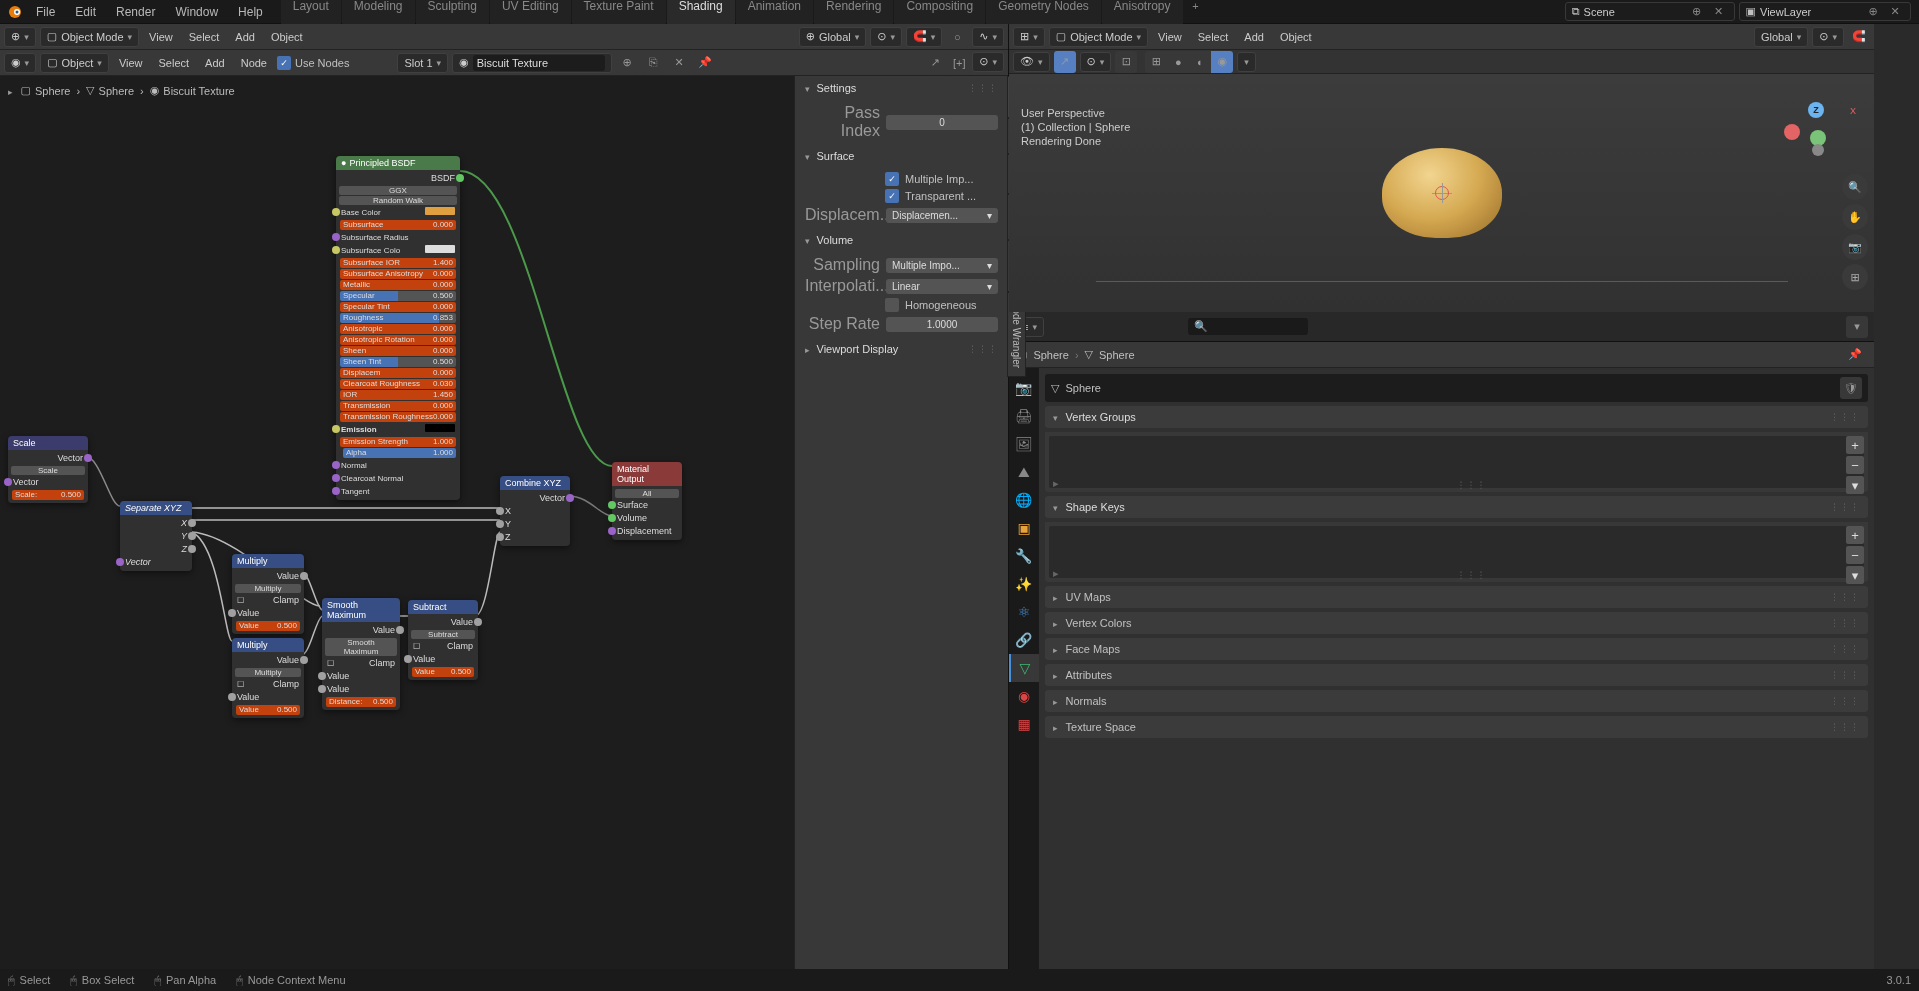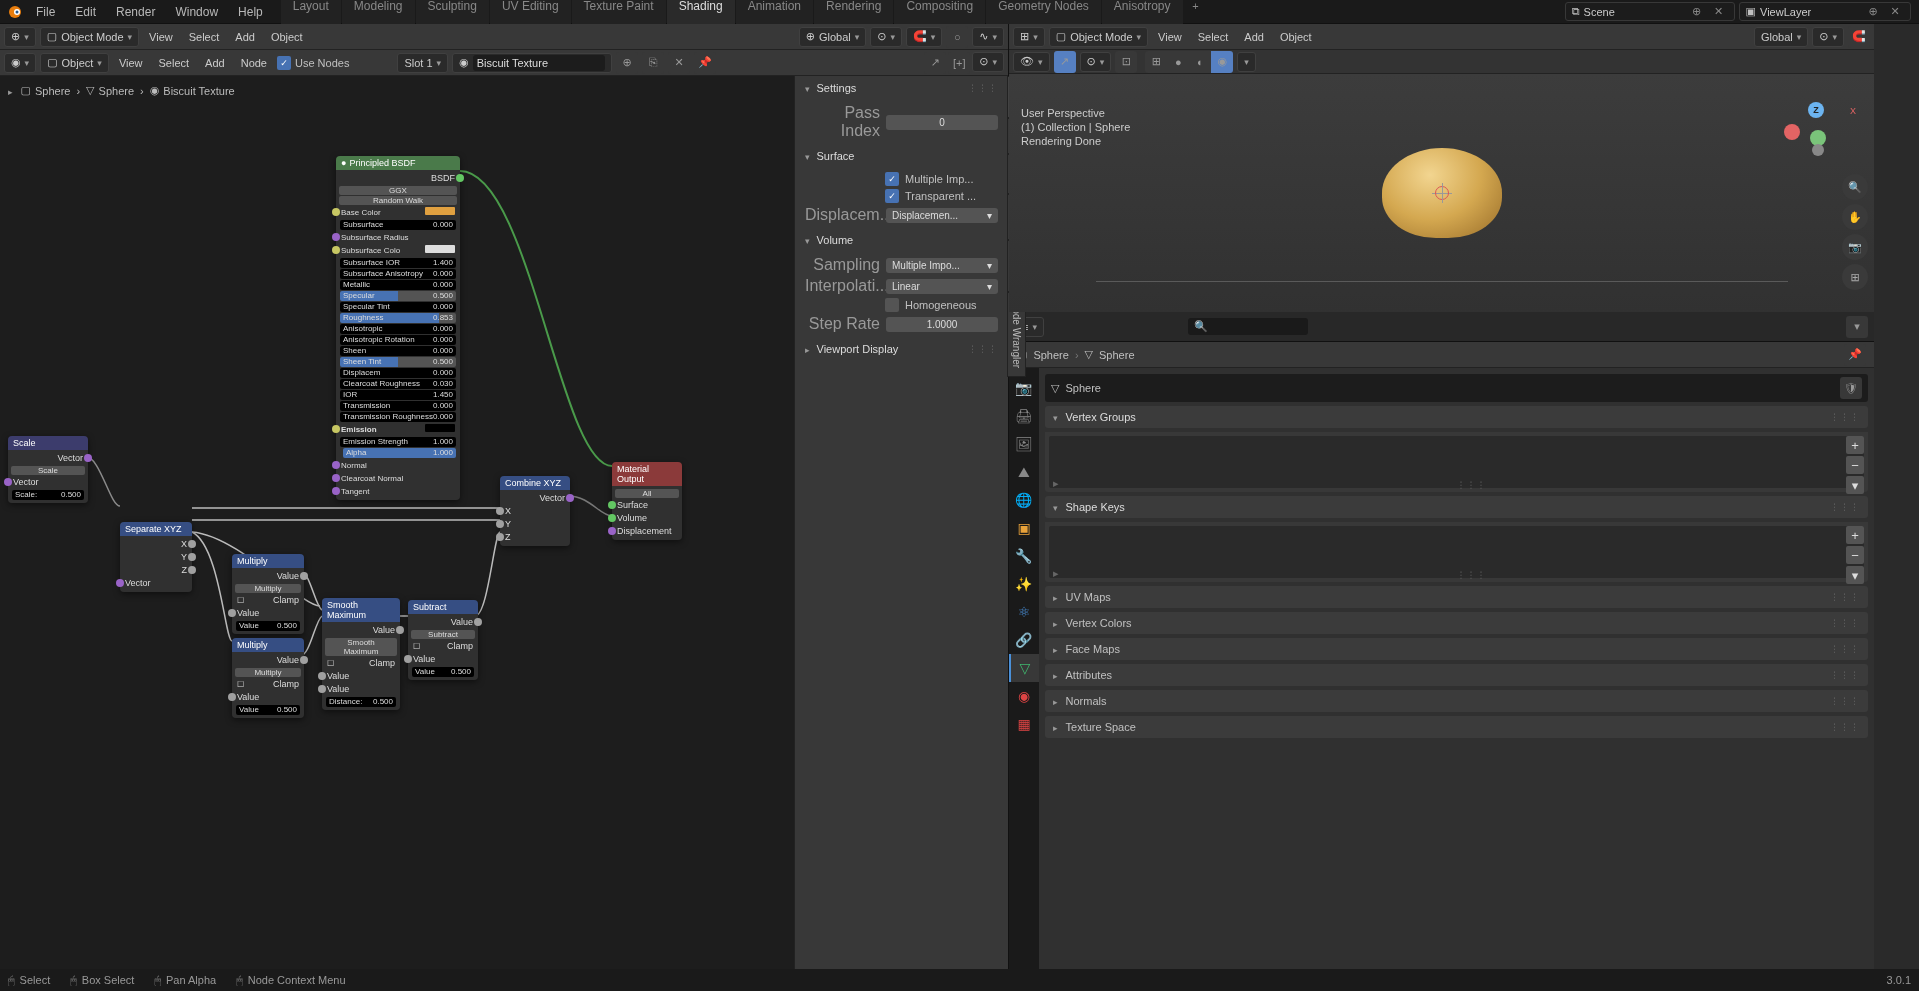--- a/index.html
+++ b/index.html
@@ -29,21 +29,21 @@
 .pill-btns .icon-btn:first-child { border-radius: 3px 0 0 3px; }
 .pill-btns .icon-btn:last-child { border-radius: 0 3px 3px 0; }
 .node-editor-area { flex:1; position: relative; background: #1d1d1d; overflow: hidden; }
 .breadcrumb { position:absolute; top:8px; left:8px; display:flex; align-items:center; gap:6px; color:#bbb; font-size:11px; }
 .crumb { display:flex; align-items:center; gap:4px; }
 
 .node { position: absolute; border-radius: 4px; box-shadow: 0 2px 6px rgba(0,0,0,.5); font-size: 9px; color:#ddd; }
 .node-header { padding: 2px 5px; border-radius: 4px 4px 0 0; color:#fff; font-size:9px; display:flex; align-items:center; gap:3px;}
 .node-body { background: #303030; border-radius: 0 0 4px 4px; padding: 2px 0; }
 .node-row { display:flex; justify-content: space-between; padding: 1px 5px; position:relative; line-height:11px; }
-.node-field { background:#000000; border-radius:2px; padding:0 3px; margin:1px 4px; display:flex; justify-content:space-between; font-size:8px; line-height:10px;}
+.node-field { background:#c2410c; border-radius:2px; padding:0 3px; margin:1px 4px; display:flex; justify-content:space-between; font-size:8px; line-height:10px;}
 .out-sock { position:absolute; right:-4px; width:8px; height:8px; border-radius:50%; top:2px; }
 .in-sock { position:absolute; left:-4px; width:8px; height:8px; border-radius:50%; top:2px; }
 .s-green{background:#63c763;} .s-yellow{background:#c7c763;} .s-grey{background:#a0a0a0;} .s-purple{background:#9963c7;}
 
 svg.wires { position:absolute; top:0; left:0; width:100%; height:100%; pointer-events:none; }
 .panel-title { padding: 6px 10px; color:#ddd; display:flex; align-items:center; gap:5px; font-size:11px; }
 .panel-body { padding: 4px 10px; display:flex; flex-direction:column; gap:3px; }
 .panel-row { display:flex; align-items:center; gap:6px; }
 .panel-row .lbl { width: 75px; text-align: right; color:#999; font-size:16px; }
 .panel-row .val-field { flex:1; background:#545454; border-radius:3px; padding:2px 6px; text-align:center; font-size:10px; color:#ddd;}
@@ -281,21 +281,21 @@
                 <span class="in-sock s-purple"></span>
                 <span>Vector</span>
               </div>
           <div class="node-field">
                 <span>Scale:</span>
                 <span>0.500</span>
               </div>
         </div>
       </div>
 
-      <div class="node" style="left:120px; top:446px; width:72px;">
+      <div class="node" style="left:120px; top:425px; width:72px;font-style:italic;">
         <div class="node-header" style="background:#364e83;">Separate XYZ</div>
         <div class="node-body">
           <div class="node-row">
                 <span></span>
                 <span>X</span>
                 <span class="out-sock s-grey"></span>
               </div>
           <div class="node-row">
                 <span></span>
                 <span>Y</span>

